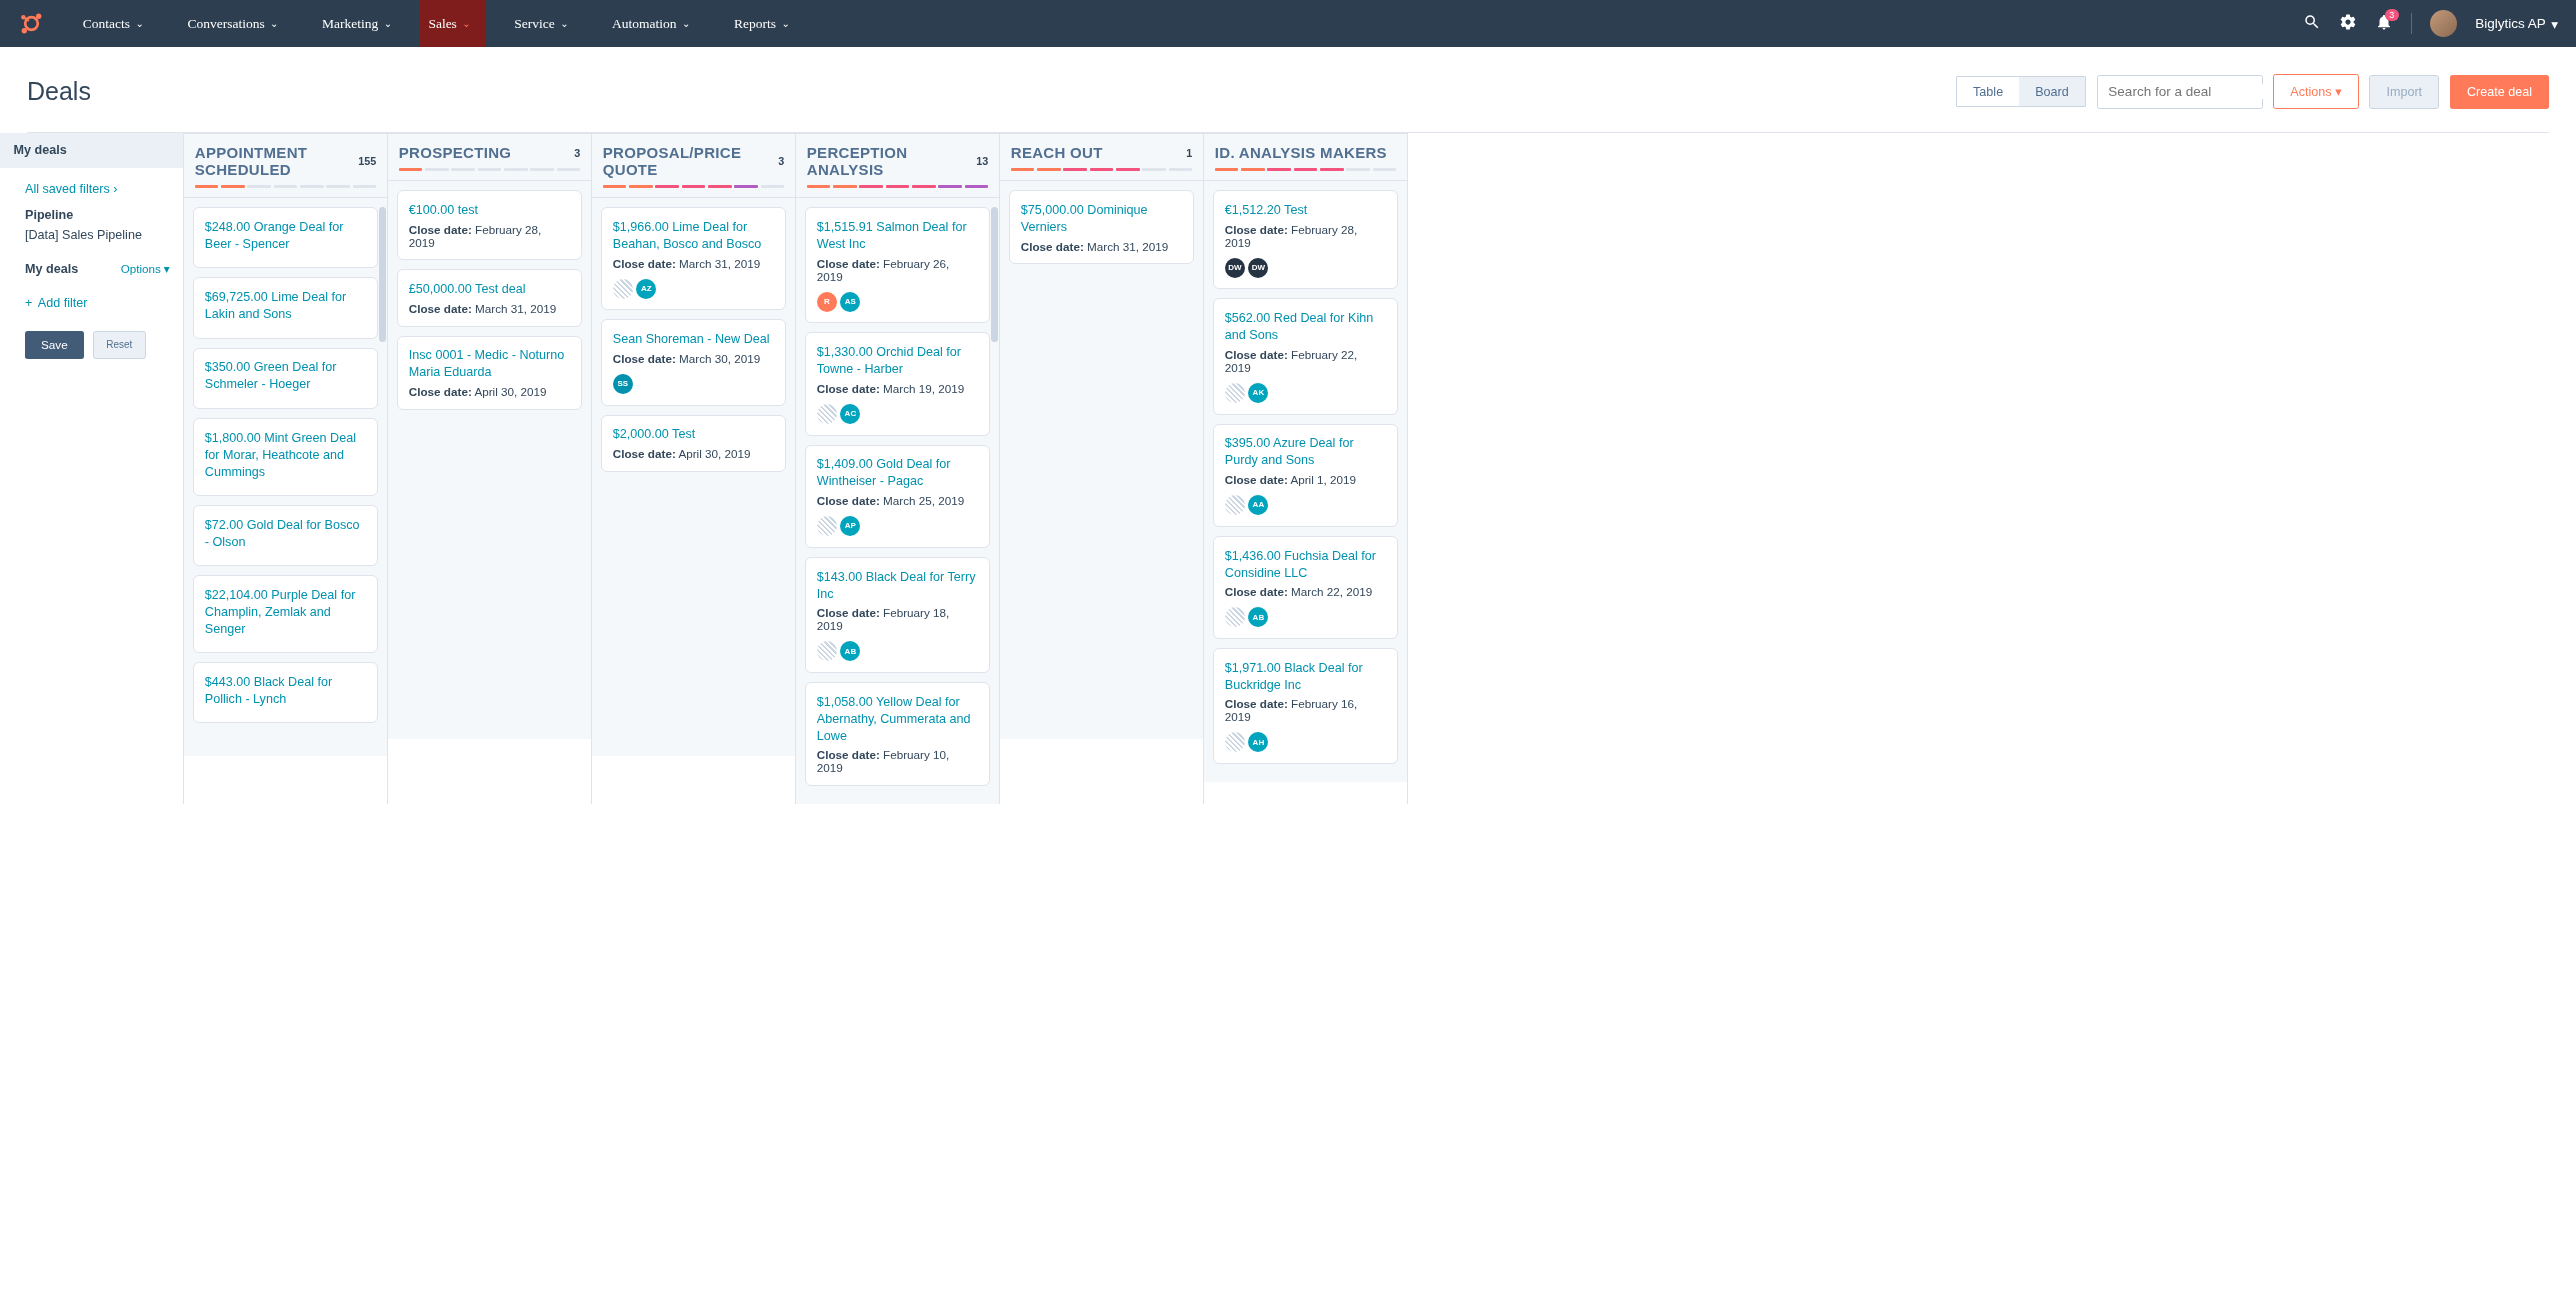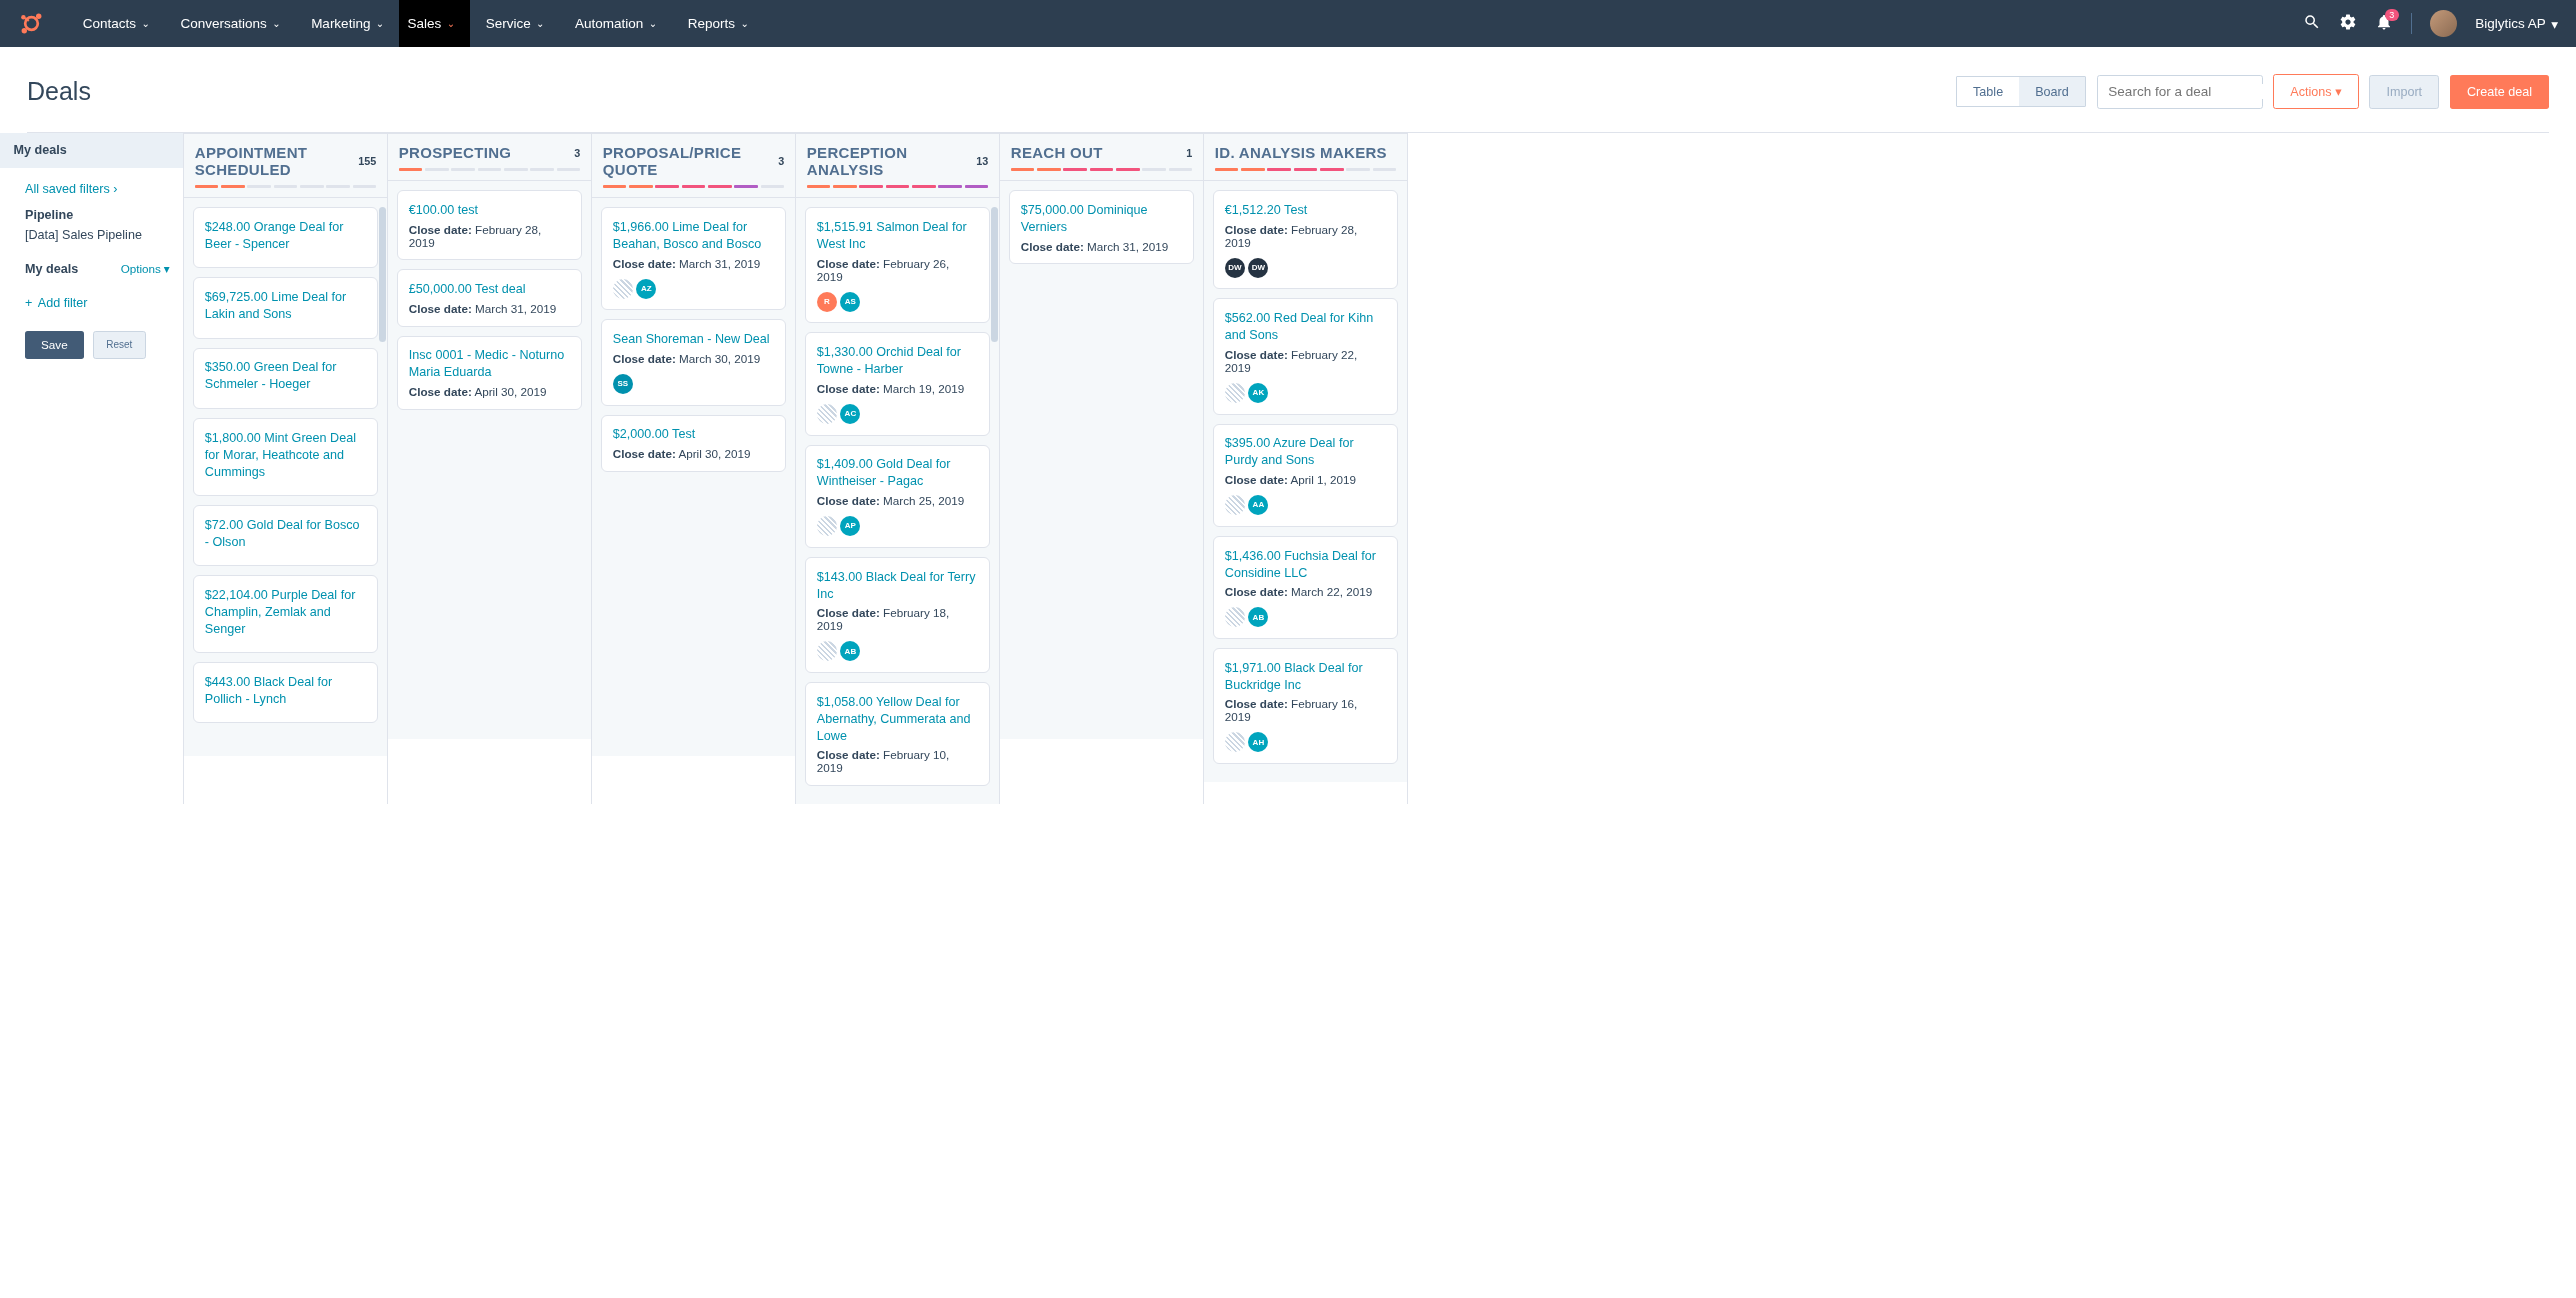--- a/index.html
+++ b/index.html
@@ -2,23 +2,23 @@
 <html style="font-size:14.4px"><head>
 <meta charset="utf-8">
 <style>
 * { box-sizing: border-box; margin: 0; padding: 0; }
 body { font-family: -apple-system, BlinkMacSystemFont, "Segoe UI", Helvetica, Arial, sans-serif; background: #fff; color: #33475b; font-size: 12.6px; }
 
 
 .topnav { background: #2d3e50; height: 47px; display: flex; align-items: center; padding: 0 18px; }
 .topnav .logo { width: 27px; height: 27px; margin-right: 22.5px; position: relative; }
 .topnav .logo svg { width: 27px; height: 27px; }
-.nav-items { display: flex; gap: 0; align-items: center; height: 100%; }
+.nav-items { display: flex; gap: 13px; align-items: center; height: 100%; font-family: Liberation Serif, serif; }
 .nav-item { color: #fff; padding: 0 15.3px; height: 47px; display: flex; align-items: center; font-size: 13.5px; cursor: pointer; }
-.nav-item.active { background: #000000; padding-left: 8px; }
+.nav-item.active { background: #7f1d1d; padding-left: 8px; }
 .nav-item.active .chev { color: #ff7a59; }
 .nav-item .chev { margin-left: 5.4px; font-size: 10px; }
 .nav-right { margin-left: auto; display: flex; align-items: center; gap: 18px; }
 .nav-icon { color: #fff; cursor: pointer; position: relative; }
 .nav-icon svg { width: 18px; height: 18px; fill: #fff; }
 .badge-dot { position: absolute; top: -3.6px; right: -5.4px; background: #f2547d; color: #fff; border-radius: 9px; font-size: 9px; padding: 0.9px 4.5px; }
 .divider-v { width: 0.9px; height: 21.6px; background: #516f90; }
 .avatar { width: 27px; height: 27px; border-radius: 50%; background: linear-gradient(135deg,#c49a7a,#8a6a52); }
 .user-name { color: #fff; font-size: 13.5px; cursor: pointer; display: flex; align-items: center; gap: 5.4px; }
 

